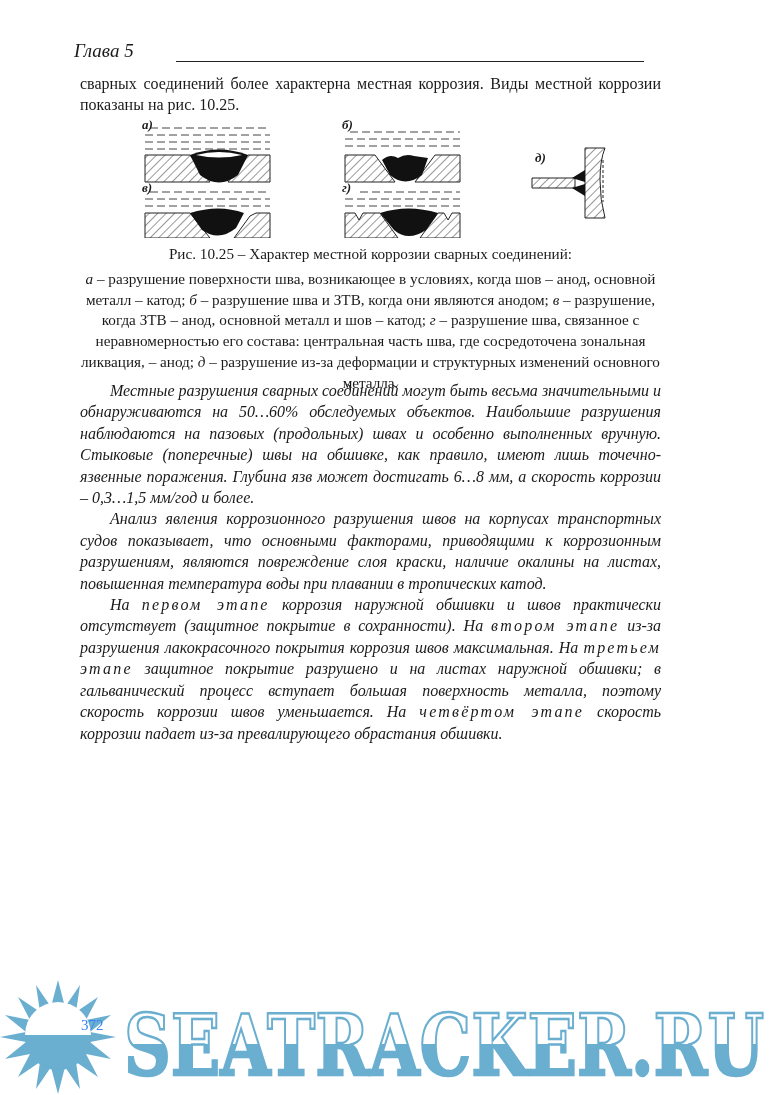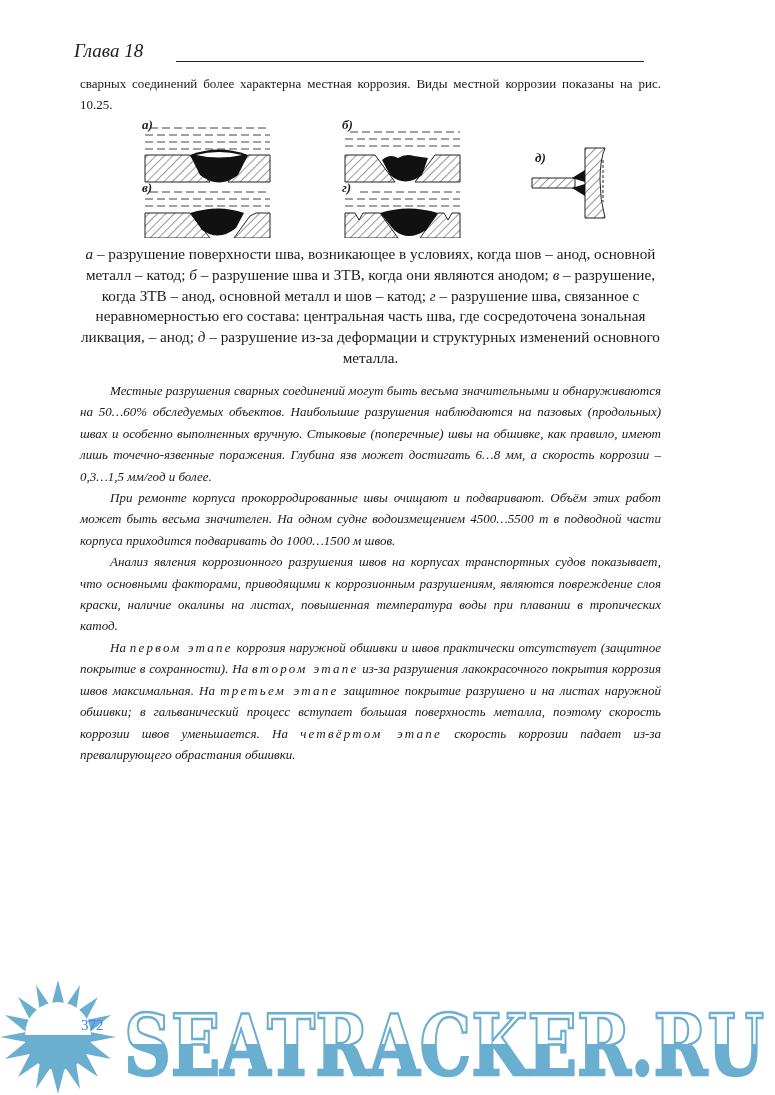--- a/index.html
+++ b/index.html
@@ -1,37 +1,37 @@
 <!DOCTYPE html>
 <html><head>
 <meta charset="utf-8">
 <style>
   html, body { margin:0; padding:0; background:#ffffff; }
   body { width:775px; height:1095px; position:relative; overflow:hidden;
          font-family:"Liberation Serif", "DejaVu Serif", serif; color:#1a1a1a; }
   .header { position:absolute; left:74px; top:40px; width:570px; height:26px; }
   .header .chap { font-style:italic; font-size:19px; position:absolute; left:0; top:0; }
   .header .rule { position:absolute; left:102px; right:0; top:21px; border-top:1.3px solid #222; }
-  .textblock { position:absolute; left:80px; width:581px; font-size:13px; line-height:21.4px; text-align:justify; }
+  .textblock { position:absolute; left:80px; width:581px; font-size:16px; line-height:21.4px; text-align:justify; }
   .textblock p { margin:0; text-indent:30px; }
   .textblock p.noindent { text-indent:0; }
   .spaced { letter-spacing:2.2px; }
   .figure { position:absolute; left:140px; top:120px; width:470px; height:118px; }
   .panel-label { position:absolute; font-style:italic; font-size:13px; font-weight:bold; }
   .caption { position:absolute; left:80px; top:244px; width:581px; text-align:center; font-size:15.2px; line-height:20.8px; }
   .caption .title { display:block; margin-bottom:4px; }
   .caption i { font-style:italic; }
   .watermark { position:absolute; left:0; top:980px; width:709px; height:115px; }
   .pagenum { position:absolute; left:81px; top:1017px; font-size:15px; color:#3b82f6; }
 </style>
 </head>
 <body>
 
 <div class="header">
-  <span class="chap">Глава 18</span>
+  <span class="chap">Глава 5</span>
   <div class="rule"></div>
 </div>
 
 <div class="textblock" style="top:73px;">
   <p class="noindent">сварных соединений более характерна местная коррозия. Виды местной коррозии показаны на рис. 10.25.</p>
 </div>
 
 <div class="figure">
   <svg width="470" height="118" viewBox="0 0 470 118">
     <defs>
@@ -95,26 +95,26 @@
     </g>
   </svg>
   <span class="panel-label" style="left:2px; top:-3px;">а)</span>
   <span class="panel-label" style="left:202px; top:-3px;">б)</span>
   <span class="panel-label" style="left:2px; top:60px;">в)</span>
   <span class="panel-label" style="left:202px; top:60px;">г)</span>
   <span class="panel-label" style="left:395px; top:30px;">д)</span>
 </div>
 
 <div class="caption">
+  <span class="title">Рис. 10.25 – Характер местной коррозии сварных соединений:</span>
   <span><i>а</i><span> – разрушение поверхности шва, возникающее в условиях, когда шов – анод, основной металл – катод; </span><i>б</i><span> – разрушение шва и ЗТВ, когда они являются анодом; </span><i>в</i><span> – разрушение, когда ЗТВ – анод, основной металл и шов – катод; </span><i>г</i><span> – разрушение шва, связанное с неравномерностью его состава: центральная часть шва, где сосредоточена зональная ликвация, – анод; </span><i>д</i><span> – разрушение из-за деформации и структурных изменений основного металла.</span></span>
 </div>
 
 <div class="textblock" style="top:380px;font-style:italic;">
   <p>Местные разрушения сварных соединений могут быть весьма значительными и обнаруживаются на 50…60% обследуемых объектов. Наибольшие разрушения наблюдаются на пазовых (продольных) швах и особенно выполненных вручную. Стыковые (поперечные) швы на обшивке, как правило, имеют лишь точечно-язвенные поражения. Глубина язв может достигать 6…8 мм, а скорость коррозии – 0,3…1,5 мм/год и более.</p>
-  <p>При ремонте корпуса прокорродированные швы очищают и подваривают. Объём этих работ может быть весьма значителен. На одном судне водоизмещением 4500…5500 т в подводной части корпуса приходится подваривать до 1000…1500 м швов.</p>
   <p>Анализ явления коррозионного разрушения швов на корпусах транспортных судов показывает, что основными факторами, приводящими к коррозионным разрушениям, являются повреждение слоя краски, наличие окалины на листах, повышенная температура воды при плавании в тропических катод.</p>
   <p><span>На </span><span class="spaced">первом этапе</span><span> коррозия наружной обшивки и швов практически отсутствует (защитное покрытие в сохранности). На </span><span class="spaced">втором этапе</span><span> из-за разрушения лакокрасочного покрытия коррозия швов максимальная. На </span><span class="spaced">третьем этапе</span><span> защитное покрытие разрушено и на листах наружной обшивки; в гальванический процесс вступает большая поверхность металла, поэтому скорость коррозии швов уменьшается. На </span><span class="spaced">четвёртом этапе</span><span> скорость коррозии падает из-за превалирующего обрастания обшивки.</span></p>
 </div>
 
 <div class="watermark">
   <svg width="775" height="115" viewBox="0 0 775 115">
     <g transform="translate(58,57)">
       <polygon fill="#6aaed0" points="0,-57 7,-30 22,-52 18,-25 40,-40 28,-17 53,-22 32,-5 58,0 32,5 53,22 28,17 40,40 18,25 22,52 7,30 0,57 -7,30 -22,52 -18,25 -40,40 -28,17 -53,22 -32,5 -58,0 -32,-5 -53,-22 -28,-17 -40,-40 -18,-25 -22,-52 -7,-30"></polygon>
       <circle r="33" fill="#6aaed0"></circle>
       <path d="M-33 -2 A33 33 0 0 1 33 -2 Z" fill="#ffffff"></path>

